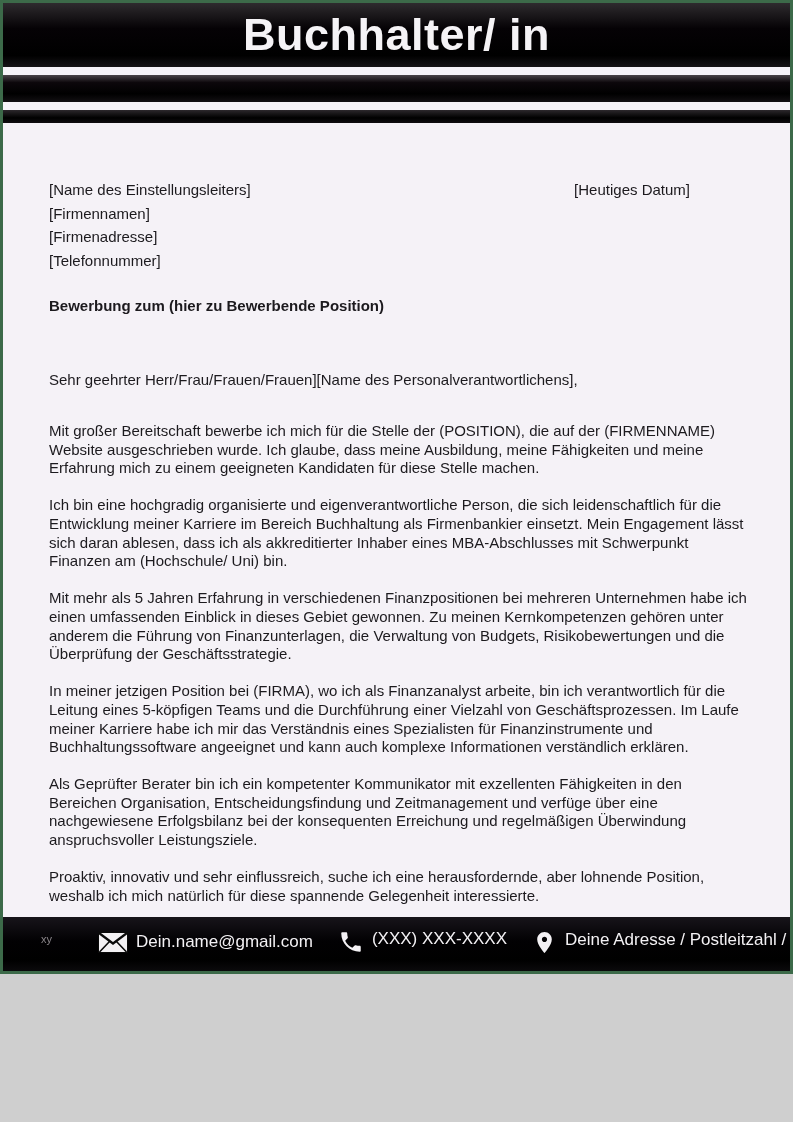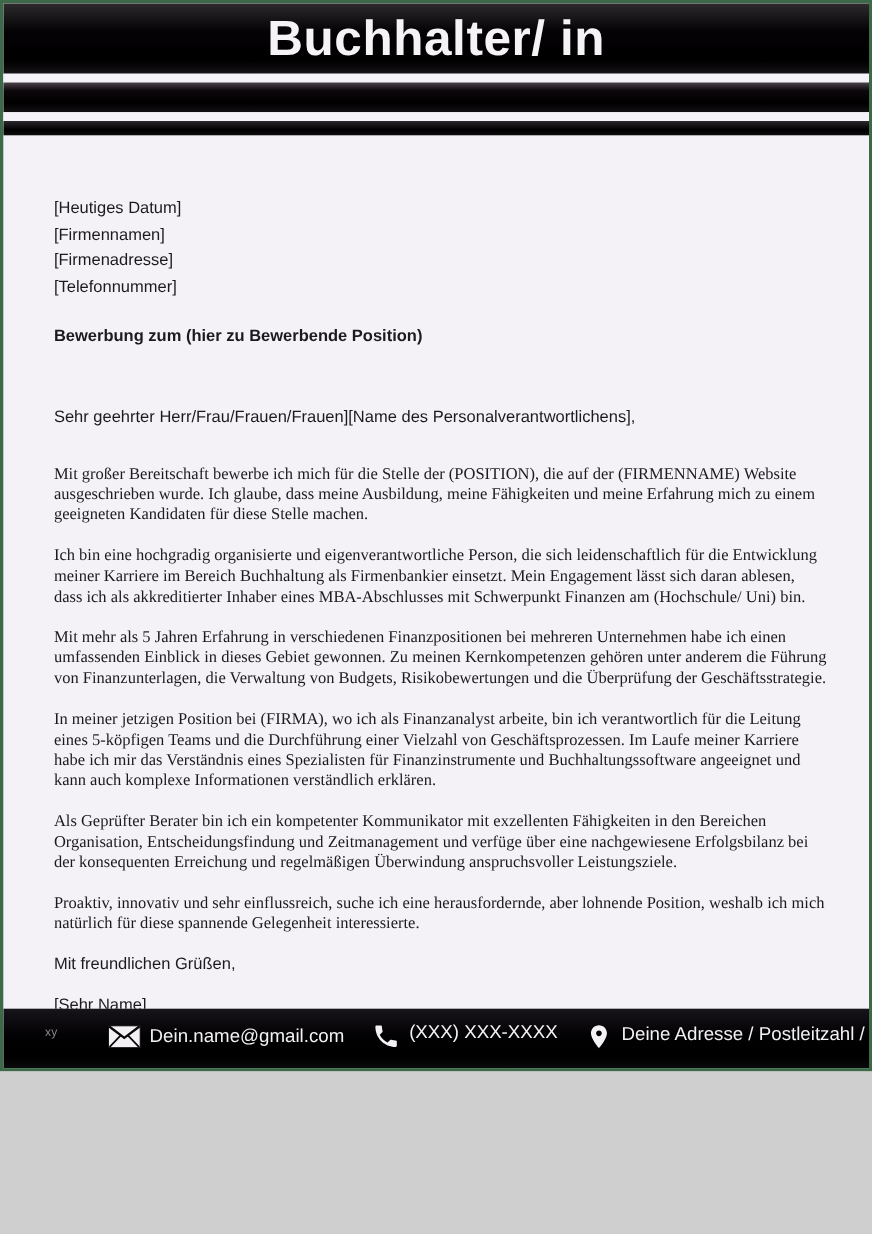--- a/index.html
+++ b/index.html
@@ -71,21 +71,21 @@
     margin-top: 25px;
     font-weight: bold;
     line-height: 18.5px;
   }
 
   .salutation {
     margin-top: 55px;
     line-height: 18.5px;
   }
 
-  .paragraphs { margin-top: 33px; font-family: Liberation Serif, serif; }
+  .paragraphs { margin-top: 33px; }
   .paragraphs p {
     line-height: 18.6px;
     margin: 0 0 18.6px 0;
   }
 
   .closing { margin-top: 7px; line-height: 18.6px; }
   .signature { margin-top: 18px; line-height: 18.6px; }
 
   
   .footer {
@@ -124,20 +124,21 @@
   </div>
 
   <div class="stripe white"></div>
   <div class="stripe black-thick"></div>
   <div class="stripe white"></div>
   <div class="stripe black-thin"></div>
 
   <div class="letter">
 
     <div class="recipient-row">
+      <div class="line">[Name des Einstellungsleiters]</div>
       <div class="date">[Heutiges Datum]</div>
     </div>
     <div class="recipient-block">
       <div class="line">[Firmennamen]</div>
       <div class="line">[Firmenadresse]</div>
       <div class="line">[Telefonnummer]</div>
     </div>
 
     <div class="subject">Bewerbung zum (hier zu Bewerbende Position)</div>
 

